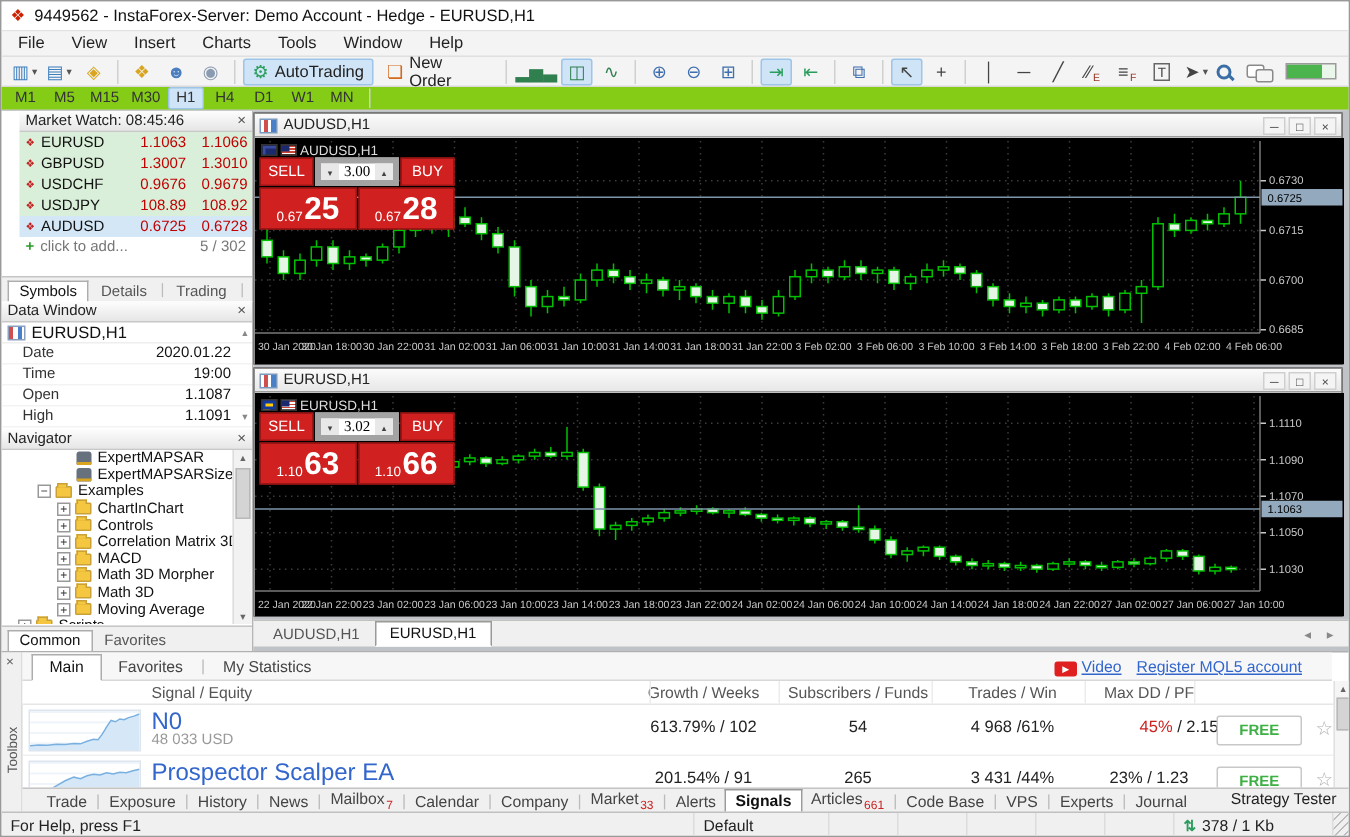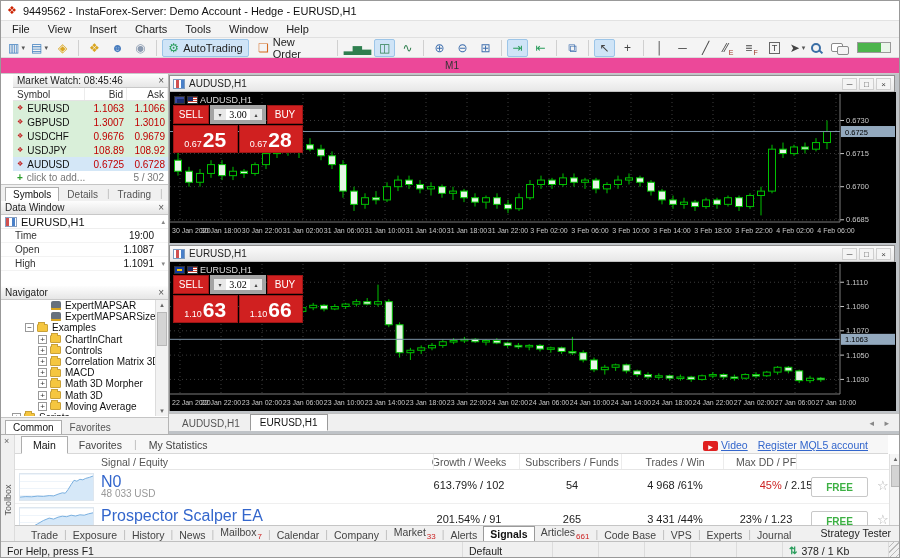--- a/index.html
+++ b/index.html
@@ -28,22 +28,22 @@
   .tb-sep{width:1px;height:16px;background:#d0d0d0;margin:0 4px;display:inline-block;}
   #tb-right{margin-left:auto;display:flex;align-items:center;gap:8px;padding-right:6px;}
   .i-search{position:relative;width:14px;height:14px;}
   .i-search::before{content:'';position:absolute;left:2px;top:2px;width:6px;height:6px;border:2px solid #3a6ea5;border-radius:50%;}
   .i-search::after{content:'';position:absolute;left:10px;top:10px;width:4px;height:2px;background:#3a6ea5;transform:rotate(45deg);}
   .i-chat{position:relative;width:18px;height:14px;}
   .i-chat::before{content:'';position:absolute;left:0;top:2px;width:10px;height:7px;border:1px solid #8a8a8a;border-radius:2px;background:#fff;}
   .i-chat::after{content:'';position:absolute;left:6px;top:5px;width:10px;height:7px;border:1px solid #8a8a8a;border-radius:2px;background:#f4f4f4;}
   .i-conn{width:34px;height:11px;border:1px solid #9a9a9a;background:linear-gradient(90deg,#4cb44c 0 72%,#eaf6ea 72%);}
   
-  #tfbar{position:absolute;left:0;top:57px;width:900px;height:16px;background:#ec4899;
-         border-bottom:1px solid #c9c9c9;display:flex;align-items:center;padding-left:4px;flex-direction:column;}
+  #tfbar{position:absolute;left:0;top:57px;width:900px;height:16px;background:#84cc16;
+         border-bottom:1px solid #c9c9c9;display:flex;align-items:center;padding-left:4px;}
   .tf-btn{min-width:24px;text-align:center;font-size:10px;color:#333;padding:1px 2px;margin-right:2px;border:1px solid transparent;border-radius:2px;}
   .tf-btn.active{background:#cfe4f7;border-color:#9cc5e8;}
   .tf-end{width:1px;height:13px;background:#cfcfcf;margin-left:4px;}
   
   .panel{position:absolute;left:0;width:168px;background:#fff;border-right:1px solid #b5b5b5;overflow:hidden;}
   .phead{height:14px;background:linear-gradient(#fdfdfd,#e6e6e6);border-bottom:1px solid #c8c8c8;
          font-size:10px;color:#222;display:flex;align-items:center;padding:0 4px;}
   .pclose{margin-left:auto;color:#555;font-size:10px;line-height:10px;cursor:default;}
   #mw{top:73px;height:127px;padding-left:12px;}
   .mw-hrow{display:flex;height:13px;border-bottom:1px solid #e4e4e4;color:#333;font-size:10px;align-items:center;}
@@ -294,25 +294,20 @@
       <span class="tf-btn">W1</span>
       <span class="tf-btn">MN</span>
       <span class="tf-end"></span>
     </div>
 
   <div id="mw" class="panel">
     <div class="phead">
       <span>Market Watch: 08:45:46</span>
       <span class="pclose">×</span>
     </div>
-    <div class="mw-hrow">
-      <span class="mw-c1">Symbol</span>
-      <span class="mw-c2">Bid</span>
-      <span class="mw-c3">Ask</span>
-    </div>
     <div id="mw-rows">
         <div class="mw-row grn">
           <span class="mw-sym">
             <span class="mw-ic">❖</span>
             <span>EURUSD</span>
           </span>
           <span class="mw-bid">1.1063</span>
           <span class="mw-ask">1.1066</span>
         </div>
         <div class="mw-row grn">
@@ -367,20 +362,24 @@
     <div class="phead">
       <span>Data Window</span>
       <span class="pclose">×</span>
     </div>
     <div class="dw-sym">
       <span class="i-dw"></span>
       <span>EURUSD,H1</span>
       <span class="arr">▴</span>
     </div>
     <div id="dw-rows">
+        <div class="dw-row">
+          <span class="dw-label">Date</span>
+          <span class="dw-value">2020.01.22</span>
+        </div>
         <div class="dw-row">
           <span class="dw-label">Time</span>
           <span class="dw-value">19:00</span>
         </div>
         <div class="dw-row">
           <span class="dw-label">Open</span>
           <span class="dw-value">1.1087</span>
         </div>
         <div class="dw-row">
           <span class="dw-label">High</span>

